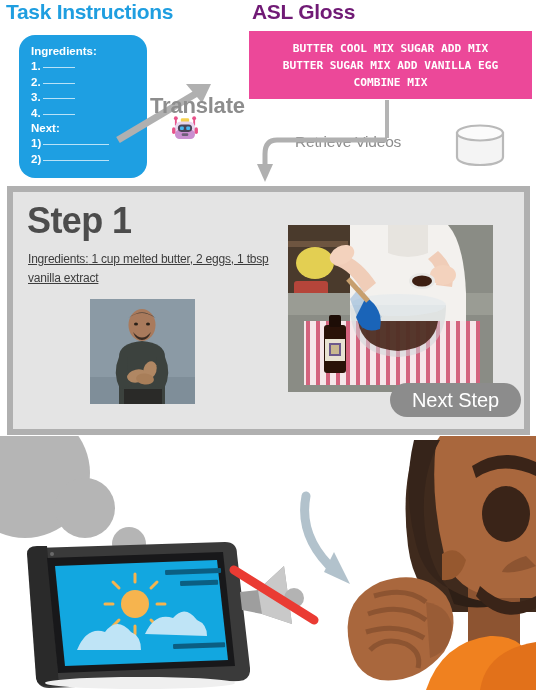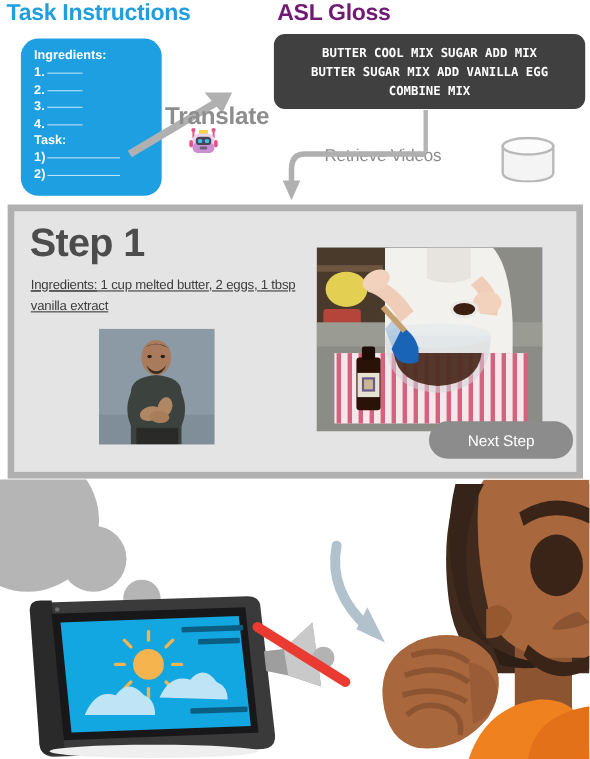--- a/index.html
+++ b/index.html
@@ -65,22 +65,22 @@
     font-size: 28px;
     line-height: 28px;
   }
   .arrowsvg { position: absolute; overflow: visible; }
 
   
   #gloss-box {
     position: absolute;
     left: 249px; top: 31px;
     width: 283px; height: 68px;
-    background: #404040;
-    border-radius: 10px;
+    background: #ec4899;
+    border-radius: 0;
     box-sizing: border-box;
     display: flex; align-items: center; justify-content: center;
   }
   #gloss-text {
     color: #ffffff;
     font-family: "DejaVu Sans Mono", monospace;
     font-size: 11.2px;
     font-weight: 700;
     line-height: 17px;
     text-align: center;
@@ -155,21 +155,21 @@
     overflow: hidden;
     background: #6d6f68;
   }
   #next-step-btn {
     position: absolute;
     left: 390px; top: 383px;
     width: 131px; height: 34px;
     background: #8c8c8c;
     border-radius: 17px;
     color: #ffffff;
-    font-size: 14px;
+    font-size: 20px;
     font-weight: 500;
     display: flex; align-items: center; justify-content: center;
     letter-spacing: -0.1px;
     border: none;
     cursor: pointer;
   }
 
   
   #bottom-scene {
     position: absolute;
@@ -195,21 +195,21 @@
   <div class="heading" id="task-heading">Task Instructions</div>
   <div class="heading" id="gloss-heading">ASL Gloss</div>
 
   <div id="instr-card">
     <div class="lines">
       <div>Ingredients:</div>
       <div><span>1.</span><span class="fill-line fill-short"></span></div>
       <div><span>2.</span><span class="fill-line fill-short"></span></div>
       <div><span>3.</span><span class="fill-line fill-short"></span></div>
       <div><span>4.</span><span class="fill-line fill-short"></span></div>
-      <div>Task:</div>
+      <div>Next:</div>
       <div><span>1)</span><span class="fill-line fill-long"></span></div>
       <div><span>2)</span><span class="fill-line fill-long"></span></div>
     </div>
   </div>
 
   <svg class="arrowsvg" style="left:110px; top:48px;" width="140" height="100">
     <path d="M8,92 L92,42" stroke="#b0b0b0" stroke-width="7" fill="none"></path>
     <path d="M101,36 L76,36 L92,55 Z" fill="#b0b0b0"></path>
   </svg>
 

